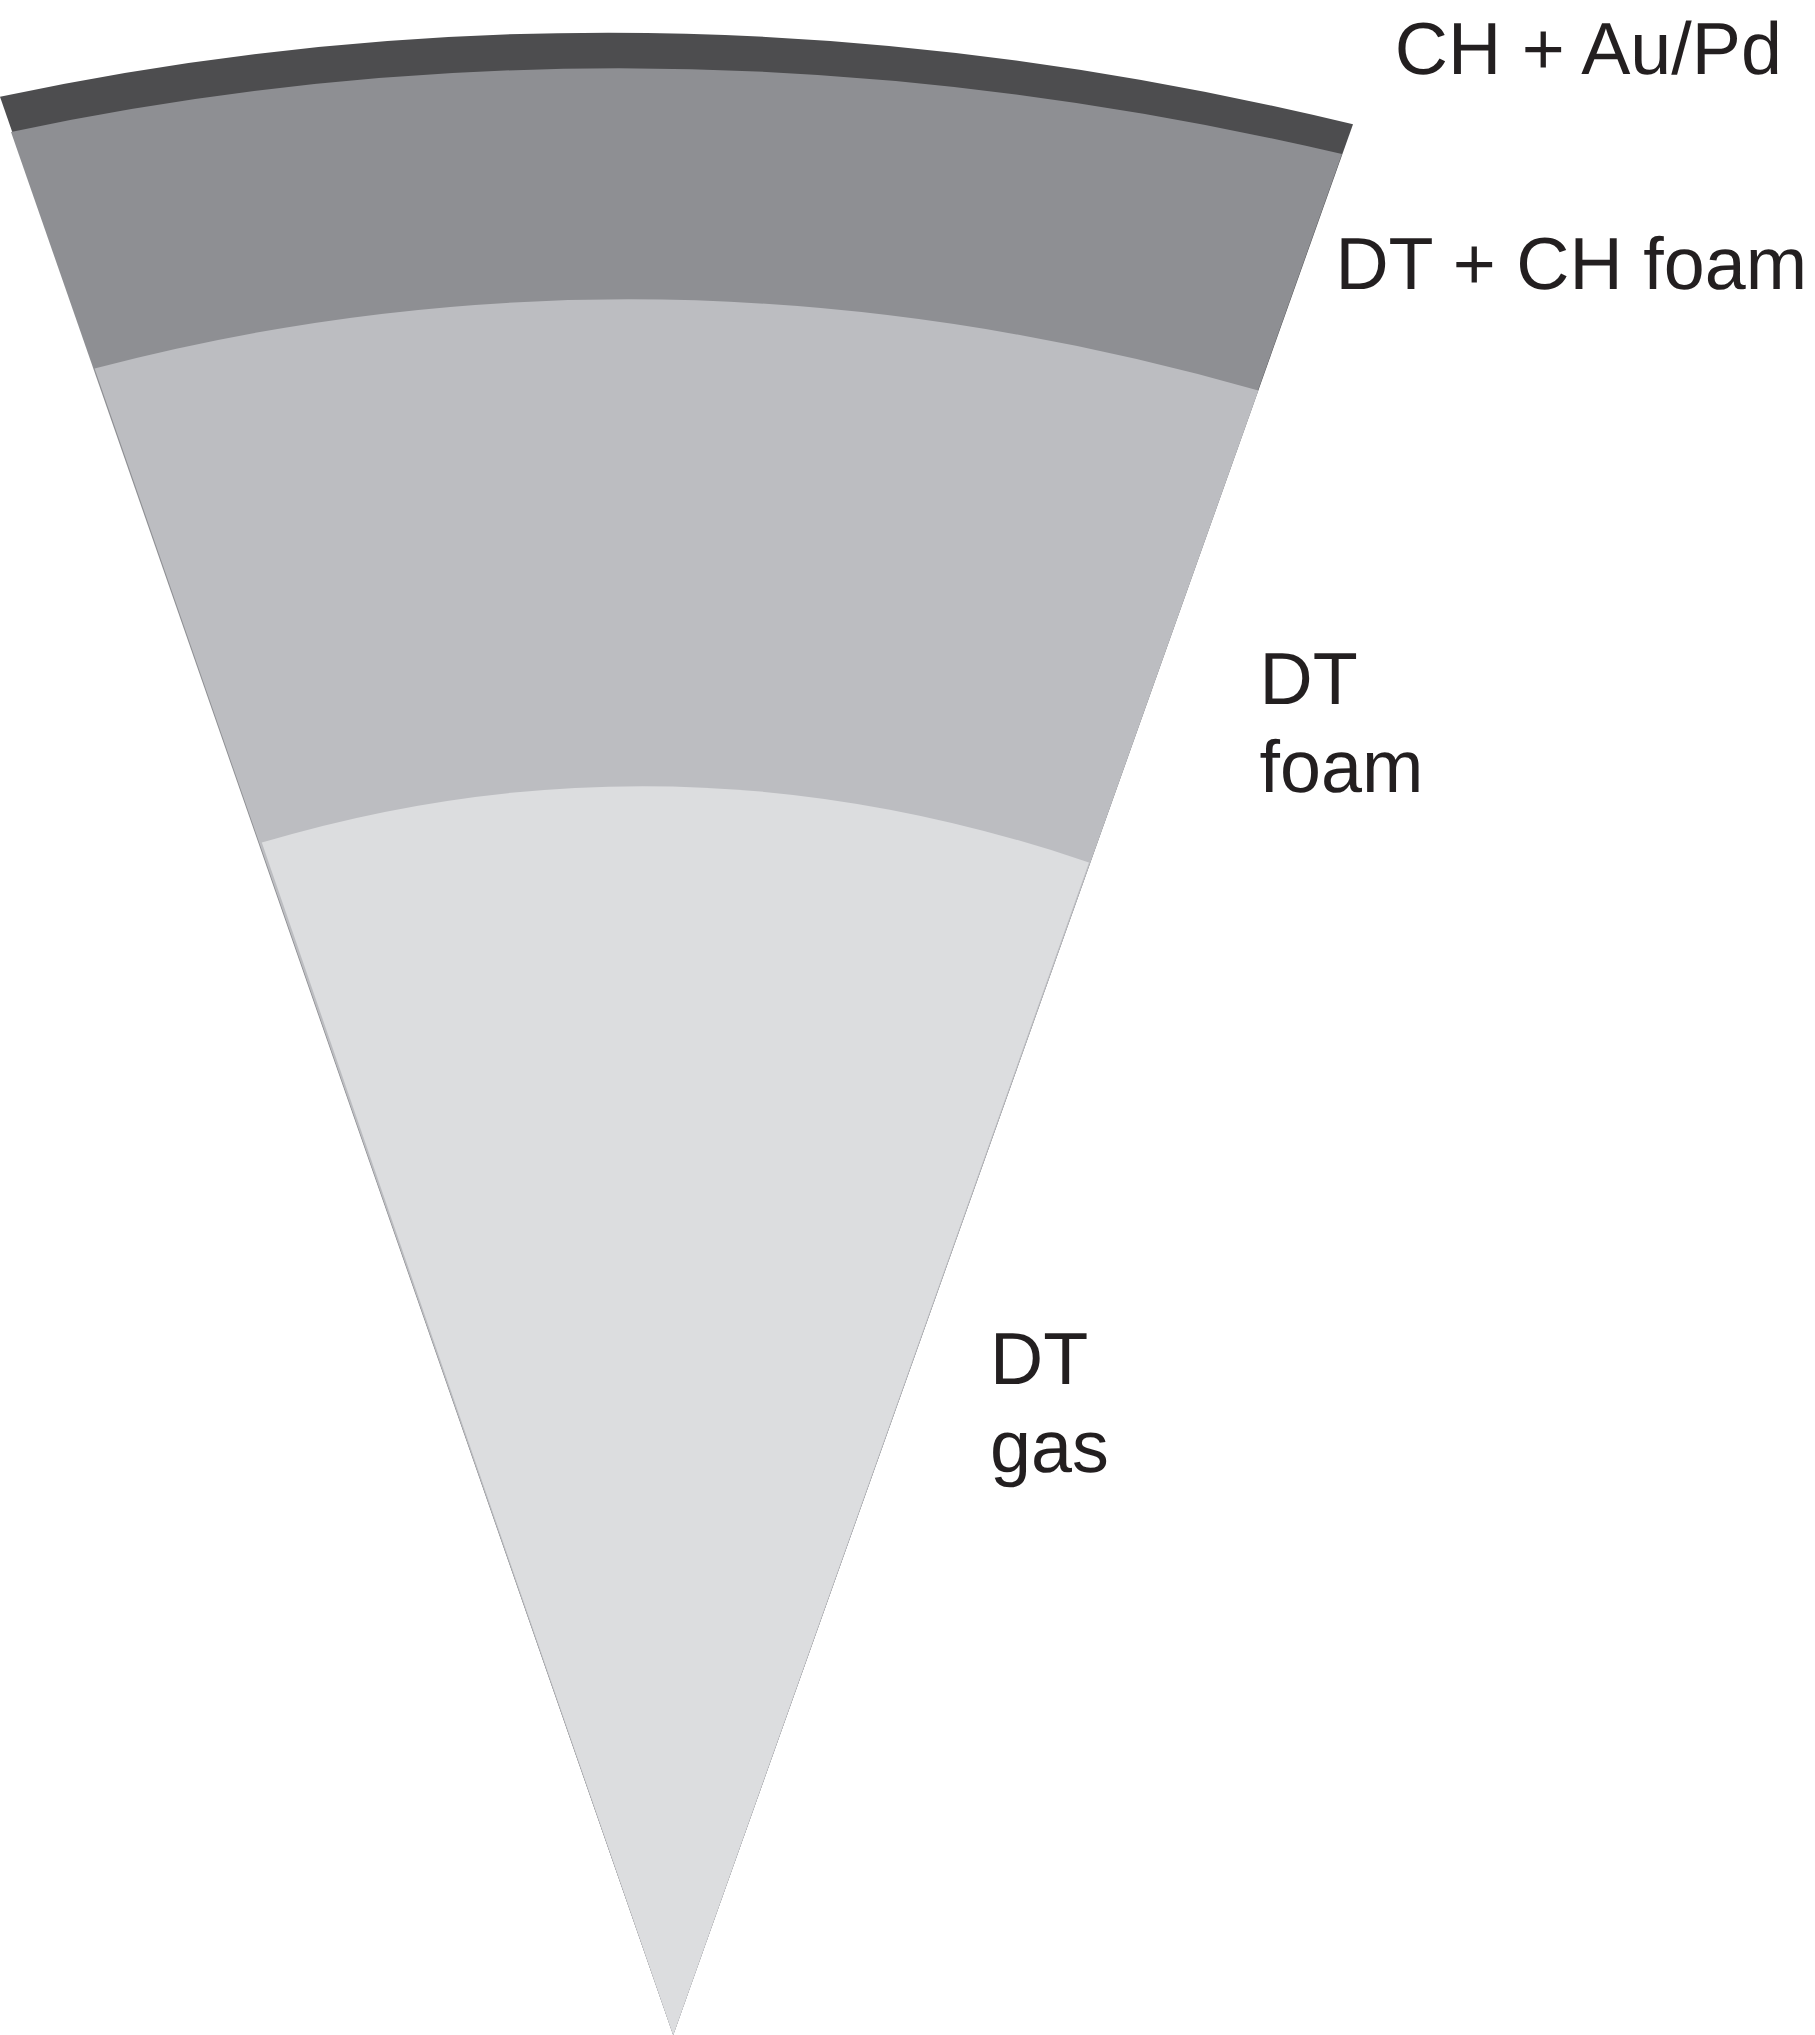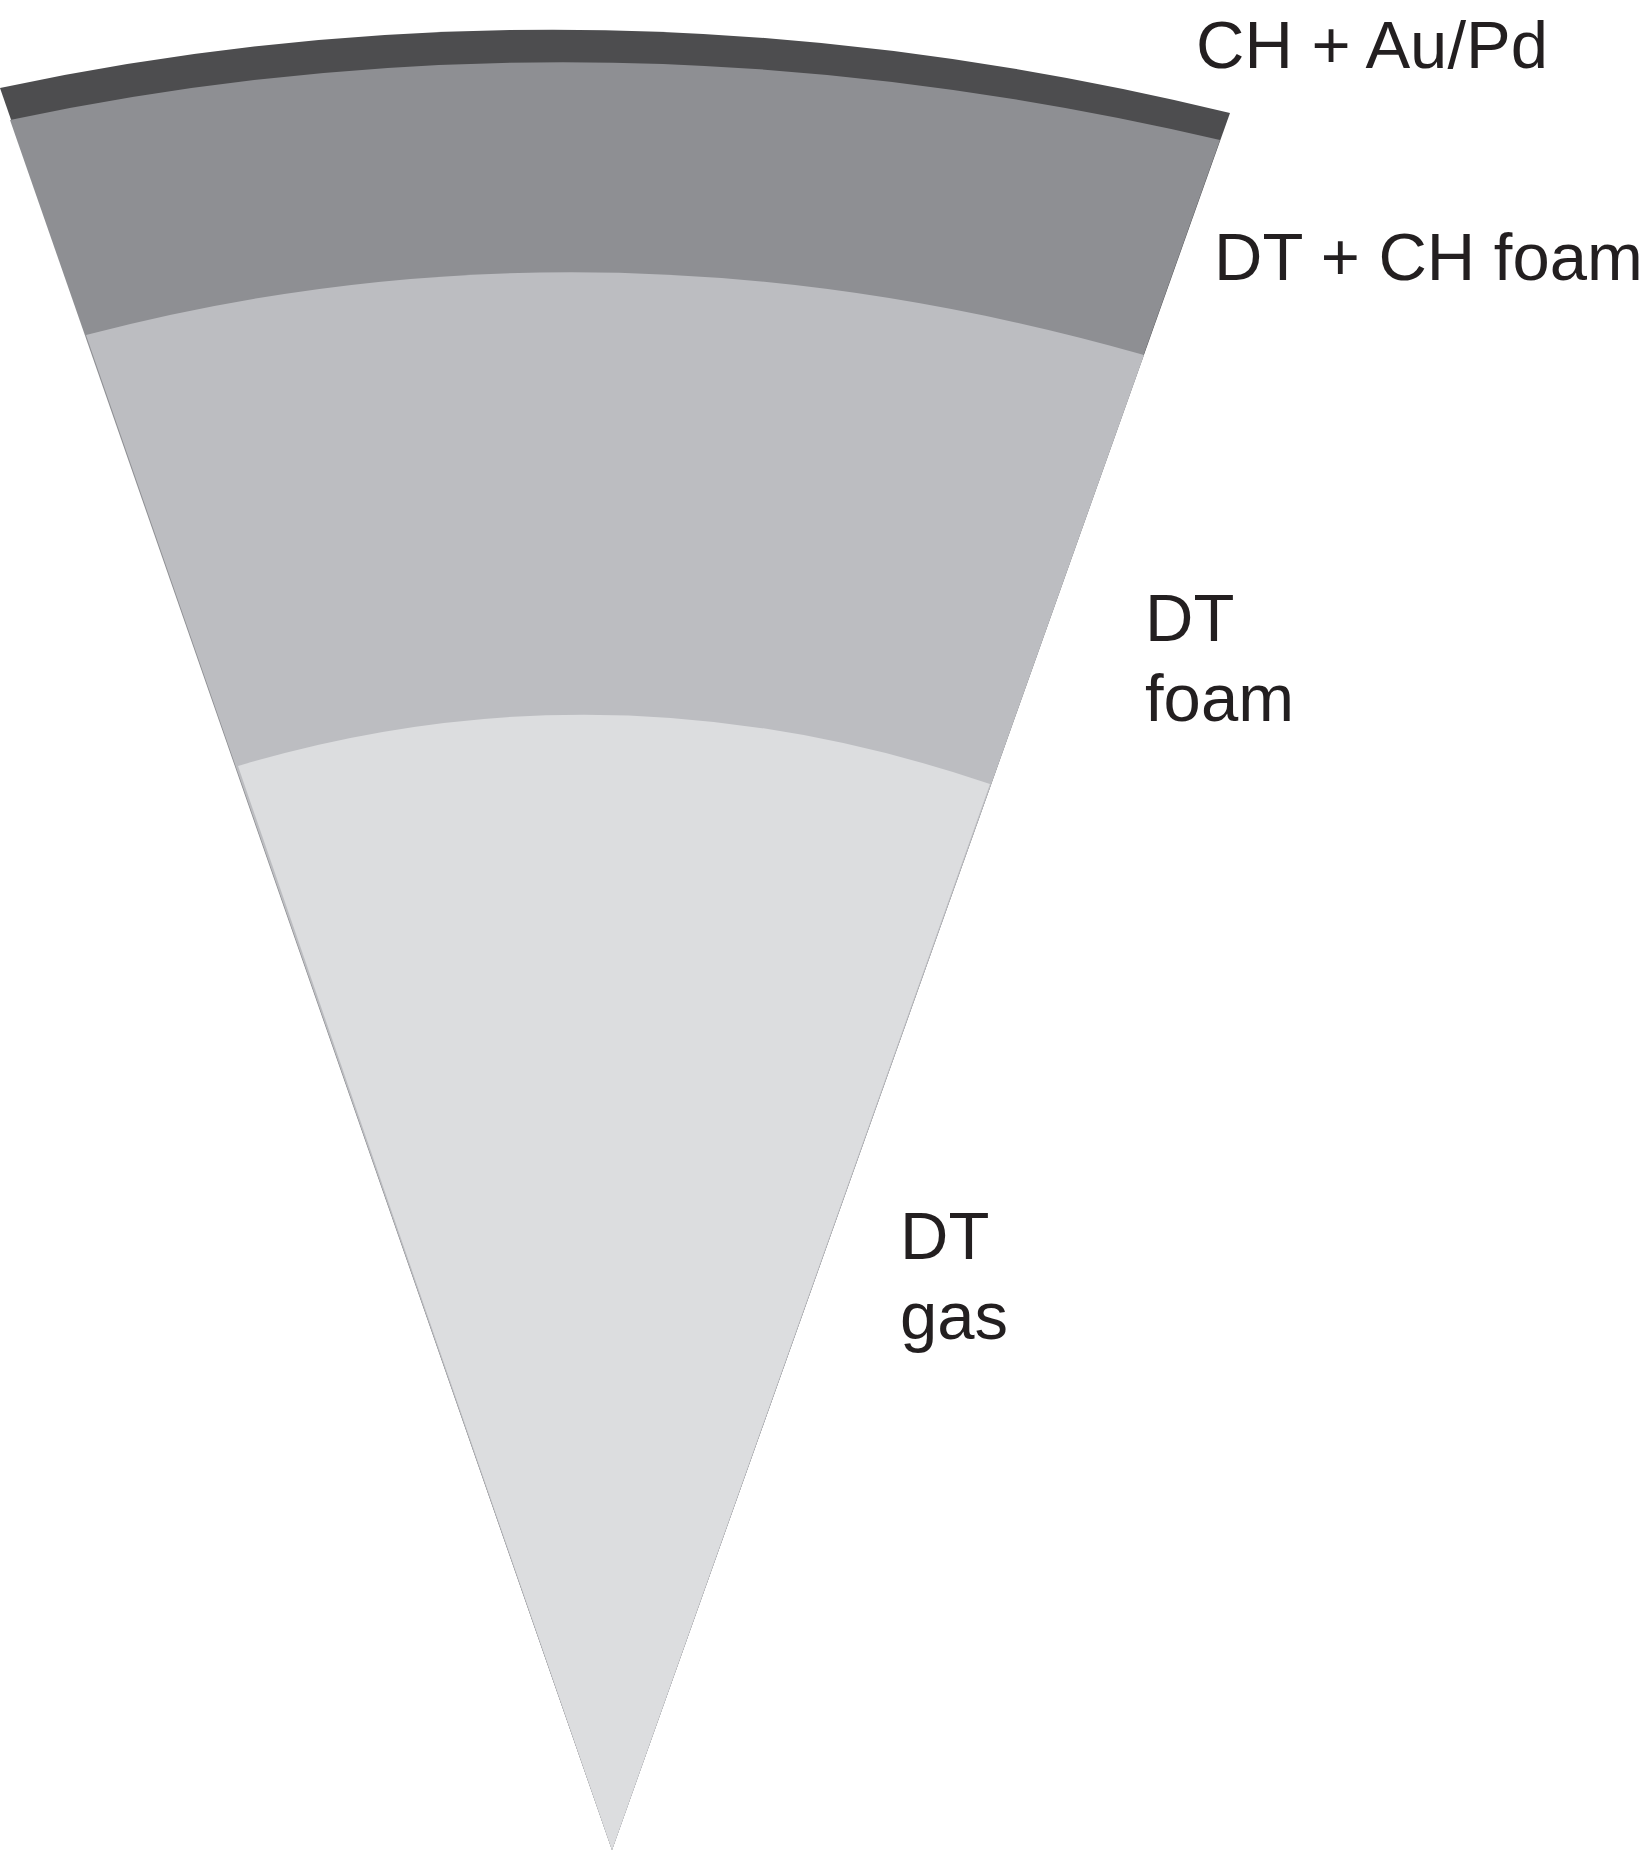--- a/index.html
+++ b/index.html
@@ -14,25 +14,25 @@
 
   <path d="M 0 88 Q 600 -40 1230 113 L 612 1850 Z" fill="#4d4d4f"></path>
 
   <path d="M 10 120 Q 600 -5 1220 140 L 612 1850 Z" fill="#8e8f93"></path>
 
   <path d="M 86 335 Q 600 200 1144 355 L 612 1850 Z" fill="#bcbdc1"></path>
 
   <path d="M 238 766 Q 610 655 990 784 L 612 1850 Z" fill="#dcdddf"></path>
 </svg>
 
-<div class="label" style="left:1196px; top:5px;">
+<div class="label" style="left:1268px; top:5px;">
   <div>CH + Au/Pd</div>
 </div>
 
-<div class="label" style="left:1214px; top:217px;">
+<div class="label" style="left:1214px; top:201px;">
   <div>DT + CH foam</div>
 </div>
 
 <div class="label" style="left:1145px; top:578px;">
   <div>DT</div>
   <div>foam</div>
 </div>
 
 <div class="label" style="left:900px; top:1196px;">
   <div>DT</div>

